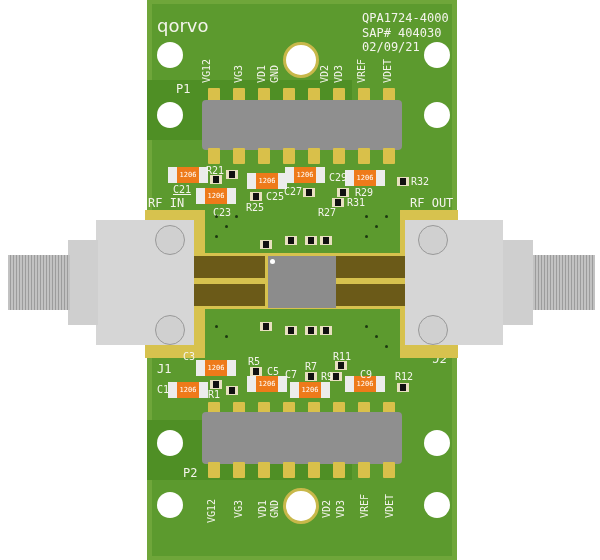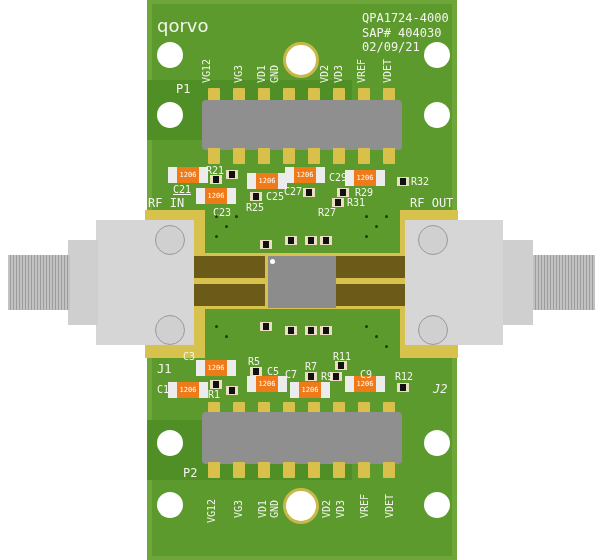--- a/index.html
+++ b/index.html
@@ -106,21 +106,21 @@
 <div class="silk vert" style="left:258px;top:518px;">VD1</div>
 <div class="silk vert" style="left:270px;top:518px;">GND</div>
 <div class="silk vert" style="left:322px;top:518px;">VD2</div>
 <div class="silk vert" style="left:336px;top:518px;">VD3</div>
 <div class="silk vert" style="left:360px;top:518px;">VREF</div>
 <div class="silk vert" style="left:385px;top:518px;">VDET</div>
 
 <div class="silk silk-lg" style="left:148px;top:197px;">RF IN</div>
 <div class="silk silk-lg" style="left:410px;top:197px;">RF OUT</div>
 <div class="silk silk-lg" style="left:157px;top:363px;">J1</div>
-<div class="silk silk-lg" style="left:433px;top:383px;font-style:italic;">J2</div>
+<div class="silk silk-lg" style="left:433px;top:353px;font-style:italic;">J2</div>
 
 <div class="gold" style="left:145px;top:210px;width:60px;height:148px;"></div>
 <div class="gold" style="left:400px;top:210px;width:58px;height:148px;"></div>
 <div class="gold" style="left:145px;top:253px;width:310px;height:56px;"></div>
 <div class="trace" style="left:150px;top:256px;width:115px;height:22px;"></div>
 <div class="trace" style="left:150px;top:284px;width:115px;height:22px;"></div>
 <div class="trace" style="left:335px;top:256px;width:118px;height:22px;"></div>
 <div class="trace" style="left:335px;top:284px;width:118px;height:22px;"></div>
 
 <div class="chip" style="left:268px;top:256px;width:68px;height:52px;"></div>

